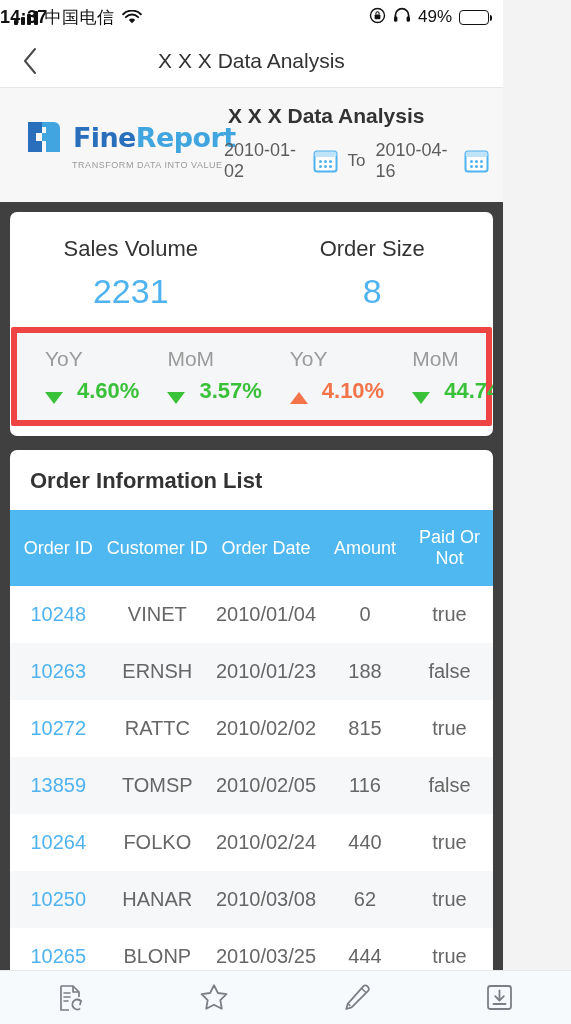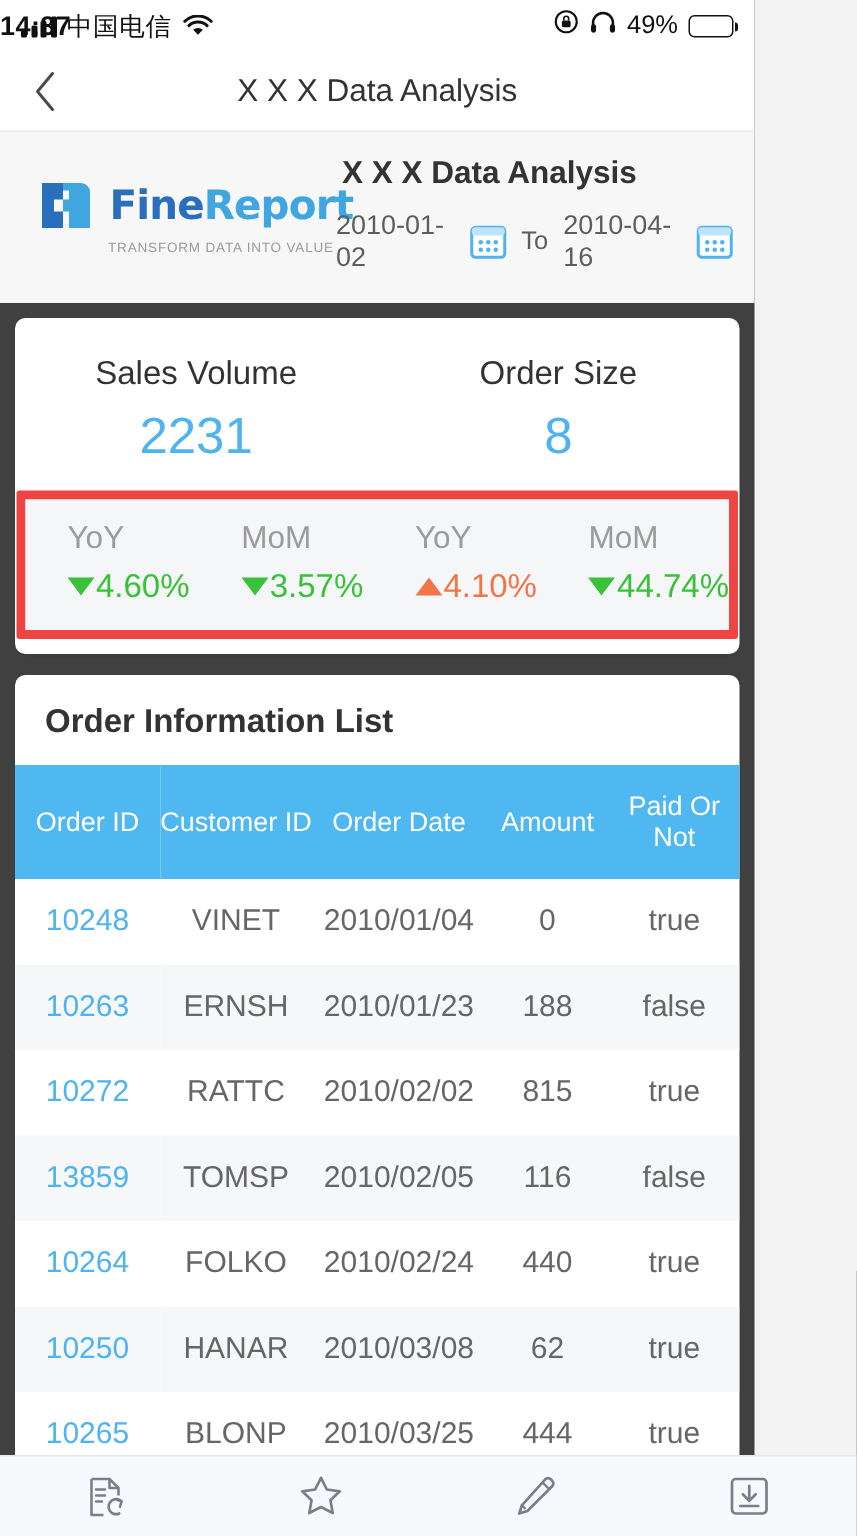--- a/index.html
+++ b/index.html
@@ -80,22 +80,22 @@
 
   .kpi-titles{ display:flex; padding:24px 0 0 0; }
   .kpi-titles>div{ flex:1; text-align:center; font-size:22px; color:#333; font-weight:500; }
   .kpi-values{ display:flex; padding:10px 0 16px 0; }
   .kpi-values>div{ flex:1; text-align:center; font-size:34px; font-weight:500; }
 
   .delta-outline{ margin:0 1px 10px 1px; border:6px solid #ef4444; border-radius:2px; }
   .delta-band{ background:#f5f6f7; display:flex; padding:14px 0 16px 0; }
   .delta-cell{ flex:1; padding-left:28px; }
   .delta-label{ font-size:21px; color:#9b9b9b; }
-  .delta-value{ font-size:22px; font-weight:400; margin-top:7px;
-                display:flex; align-items:center; gap:1px; }
+  .delta-value{ font-size:22px; font-weight:700; margin-top:7px;
+                display:flex; align-items:flex-end; gap:14px; }
   .tri{ width:0; height:0; border-left:9px solid transparent; border-right:9px solid transparent; }
   .tri.down{ border-top:12px solid currentColor; }
   .tri.up{ border-bottom:12px solid currentColor; }
 
   
   .tbl-title{ font-size:22px; color:#333; font-weight:600; padding:18px 20px 16px 20px; }
   table{ width:100%; border-collapse:collapse; table-layout:fixed; }
   thead th{
     background:#4fb8f0; color:#fff; font-size:18px; font-weight:400;
     padding:17px 0; text-align:center;

